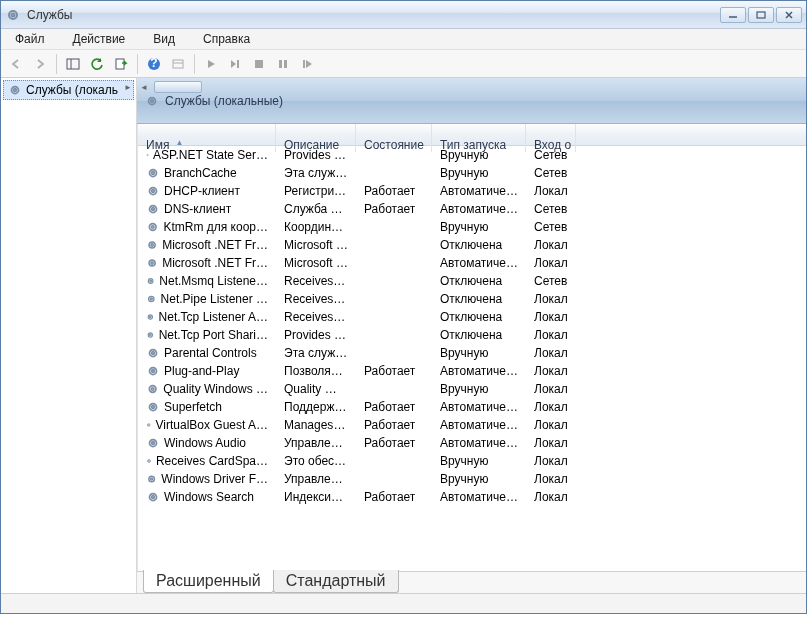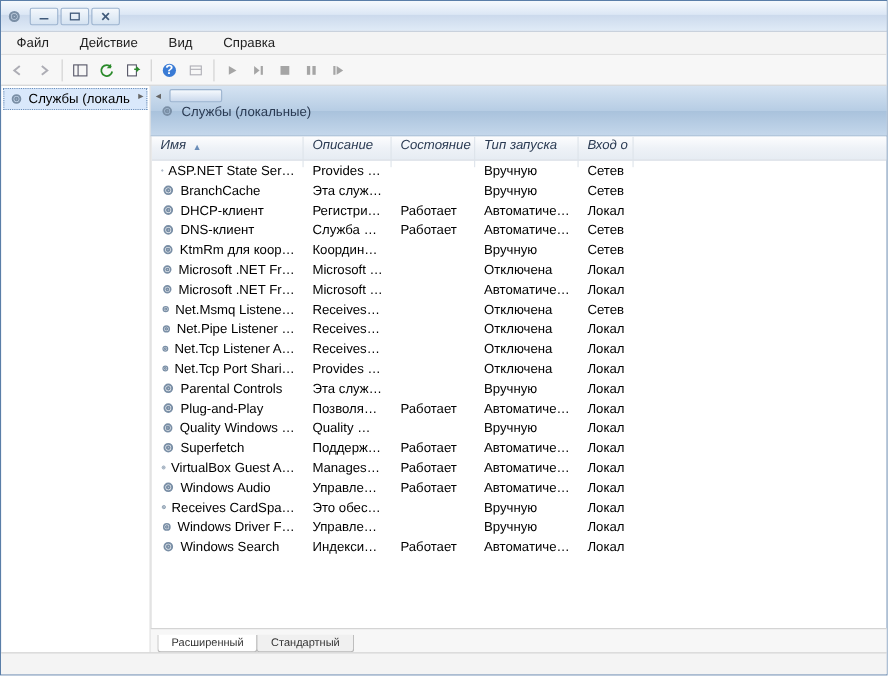--- a/index.html
+++ b/index.html
@@ -30,51 +30,52 @@
   .nav-scroll .thumb { position: absolute; left: 18px; top: 2px; width: 48px; height: 12px; background: linear-gradient(to bottom, #f5f9fd, #cbd9ec); border: 1px solid #9db4cf; border-radius: 2px; }
   .nav-scroll .arr { position: absolute; top: 0; width: 16px; height: 16px; display:flex; align-items:center; justify-content:center; color:#666; font-size:8px;}
   .nav-scroll .arr.l{left:0;} .nav-scroll .arr.r{right:0;}
   
   .main { flex: 1; display: flex; flex-direction: column; min-width: 0; }
   .main-header { height: 46px; background: linear-gradient(to bottom, #d5e3f2, #b7cde4 50%, #a9c2dc 51%, #c4d7eb); border-bottom: 1px solid #9ab4d0; display: flex; align-items: center; padding: 0 8px; gap: 6px; color: #2a3a52; font-weight: normal; }
   .main-body { flex: 1; display: flex; min-height: 0; }
   .desc-col { width: 216px; padding: 14px 12px; color: #333; line-height: 1.45; }
   .table-wrap { flex: 1; border-left: 1px solid #e4e4e4; display: flex; flex-direction: column; min-width: 0; overflow: hidden; }
   .col-headers { height: 22px; display: flex; background: linear-gradient(to bottom, #fdfdfe, #eef2f7 50%, #e6ecf3); border-bottom: 1px solid #cfd6df; }
-  .col-h { padding: 14px 8px; border-right: 1px solid #dde3ea; color: #2a3a52; white-space: nowrap; overflow: hidden; display: flex; align-items: flex-end; gap: 6px; font-style: italic; }
+  .col-h { padding: 14px 8px; border-right: 1px solid #dde3ea; color: #2a3a52; white-space: nowrap; overflow: hidden; display: flex; align-items: flex-start; gap: 6px; }
   .col-h .sort-ind { color: #6a8db8; font-size: 8px; }
   .rows { flex: 1; overflow: hidden; }
   .row { display: flex; height: 18px; align-items: center; }
   .cell { padding: 0 8px; white-space: nowrap; overflow: hidden; text-overflow: ellipsis; color: #000; }
   .cell.name { display: flex; align-items: center; gap: 4px; }
   .c-name { width: 138px; }
   .c-desc { width: 80px; }
   .c-state { width: 76px; }
   .c-start { width: 94px; }
   .c-logon { width: 50px; }
   
   .tabs { height: 22px; display: flex; align-items: flex-end; padding-left: 6px; border-top: 1px solid #d0d0d0; background: #f7f7f7; }
-  .tab { padding: 2px 12px; border: 1px solid #b8b8b8; border-top: none; background: #fff; margin-right: -1px; color: #333; border-bottom-left-radius: 3px; border-bottom-right-radius: 3px; font-size: 10px; cursor: default; }
+  .tab { padding: 2px 12px; border: 1px solid #b8b8b8; border-top: none; background: #fff; margin-right: -1px; color: #333; border-bottom-left-radius: 3px; border-bottom-right-radius: 3px; font-size: 16px; cursor: default; }
   .tab.inactive { background: #f0f0f0; }
   
   .statusbar { height: 20px; border-top: 1px solid #d0d0d0; background: #f4f4f4; }
   
   .gear { width: 14px; height: 14px; }
   .gear circle { fill: none; stroke: #7a8fa6; stroke-width: 2; }
 </style>
 </head>
 <body>
 
 <div class="window">
 
   <div class="titlebar">
     <svg class="gear app-icon" viewBox="0 0 16 16">
         <circle cx="8" cy="8" r="4"></circle>
         <circle cx="8" cy="8" r="1.5" fill="#7a8fa6"></circle>
       </svg>
+    <div class="title">Службы</div>
     <div class="win-btns">
       <div class="win-btn">
           <svg viewBox="0 0 10 8">
             <line x1="1" y1="6" x2="9" y2="6" stroke="#405a7a" stroke-width="1.5"></line>
           </svg>
         </div>
       <div class="win-btn">
           <svg viewBox="0 0 10 8">
             <rect x="1" y="1" width="8" height="6" fill="none" stroke="#405a7a" stroke-width="1.2"></rect>
           </svg>

